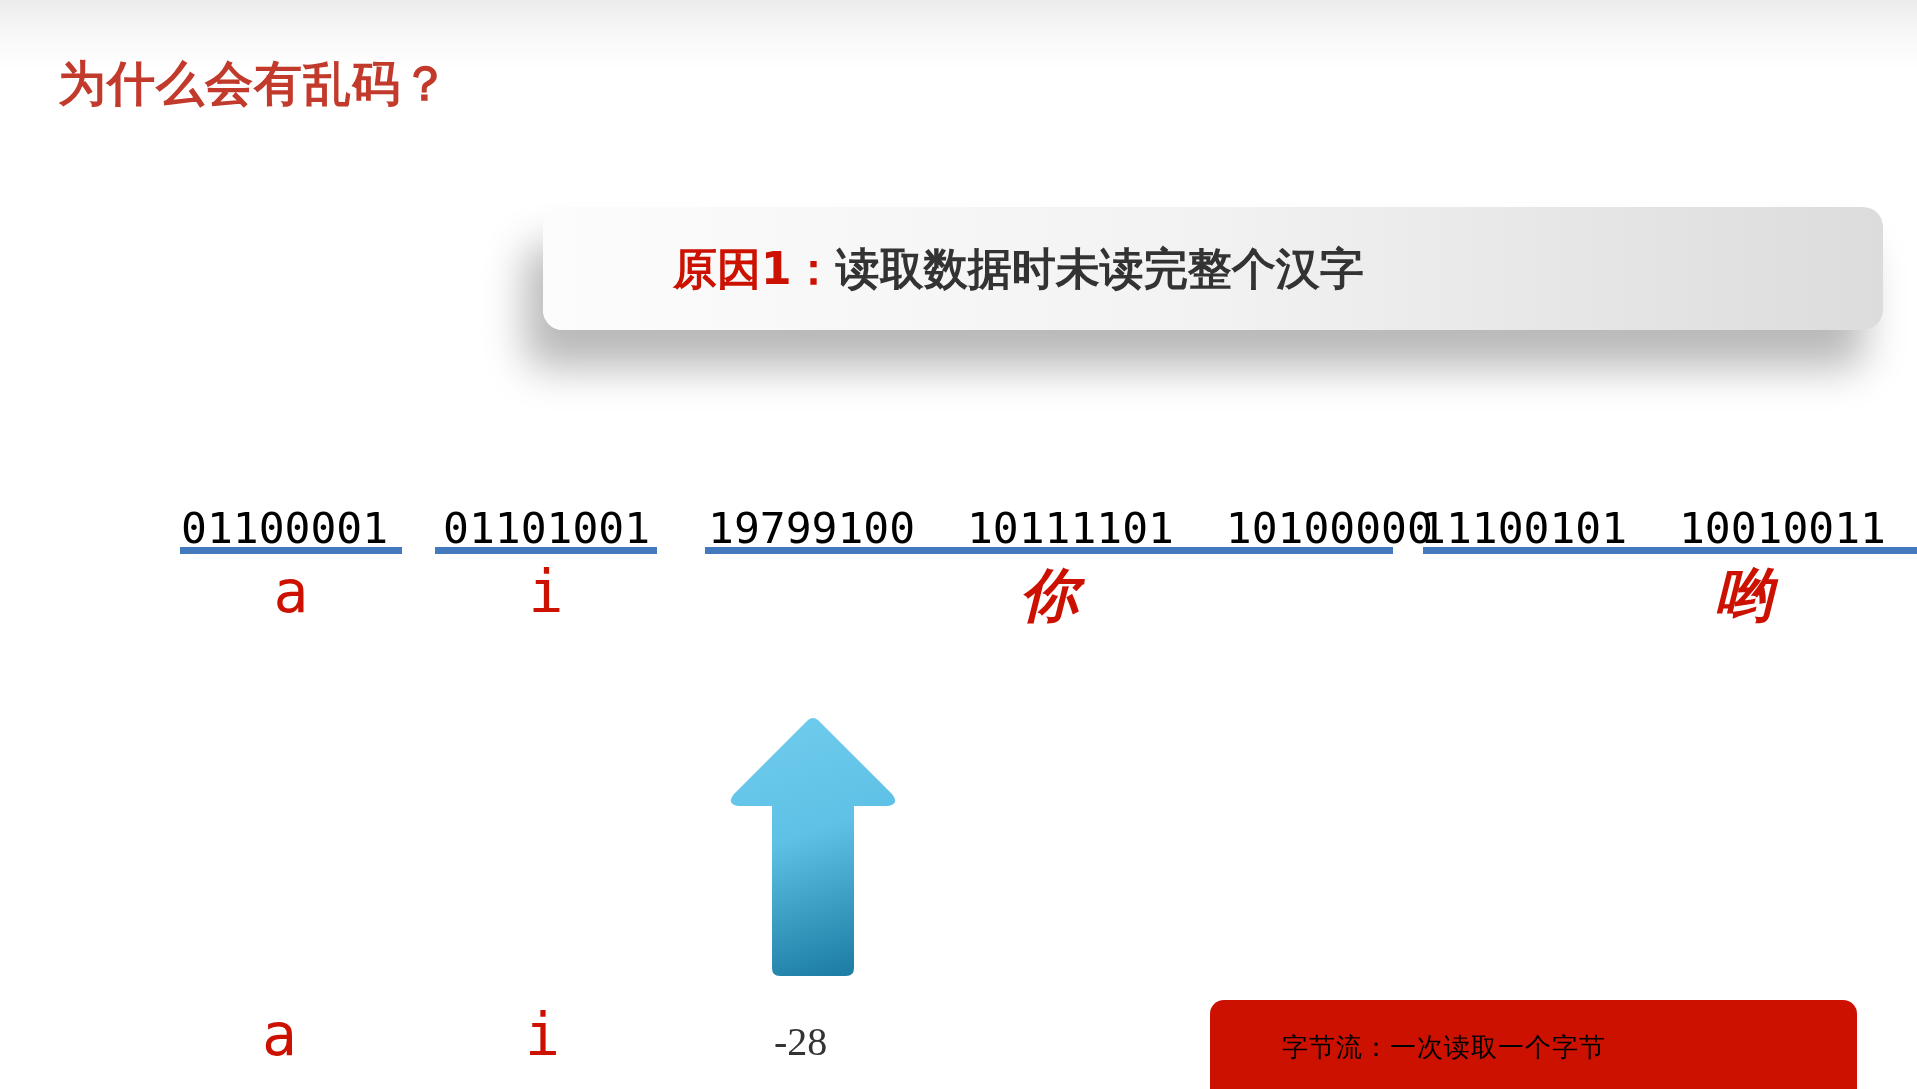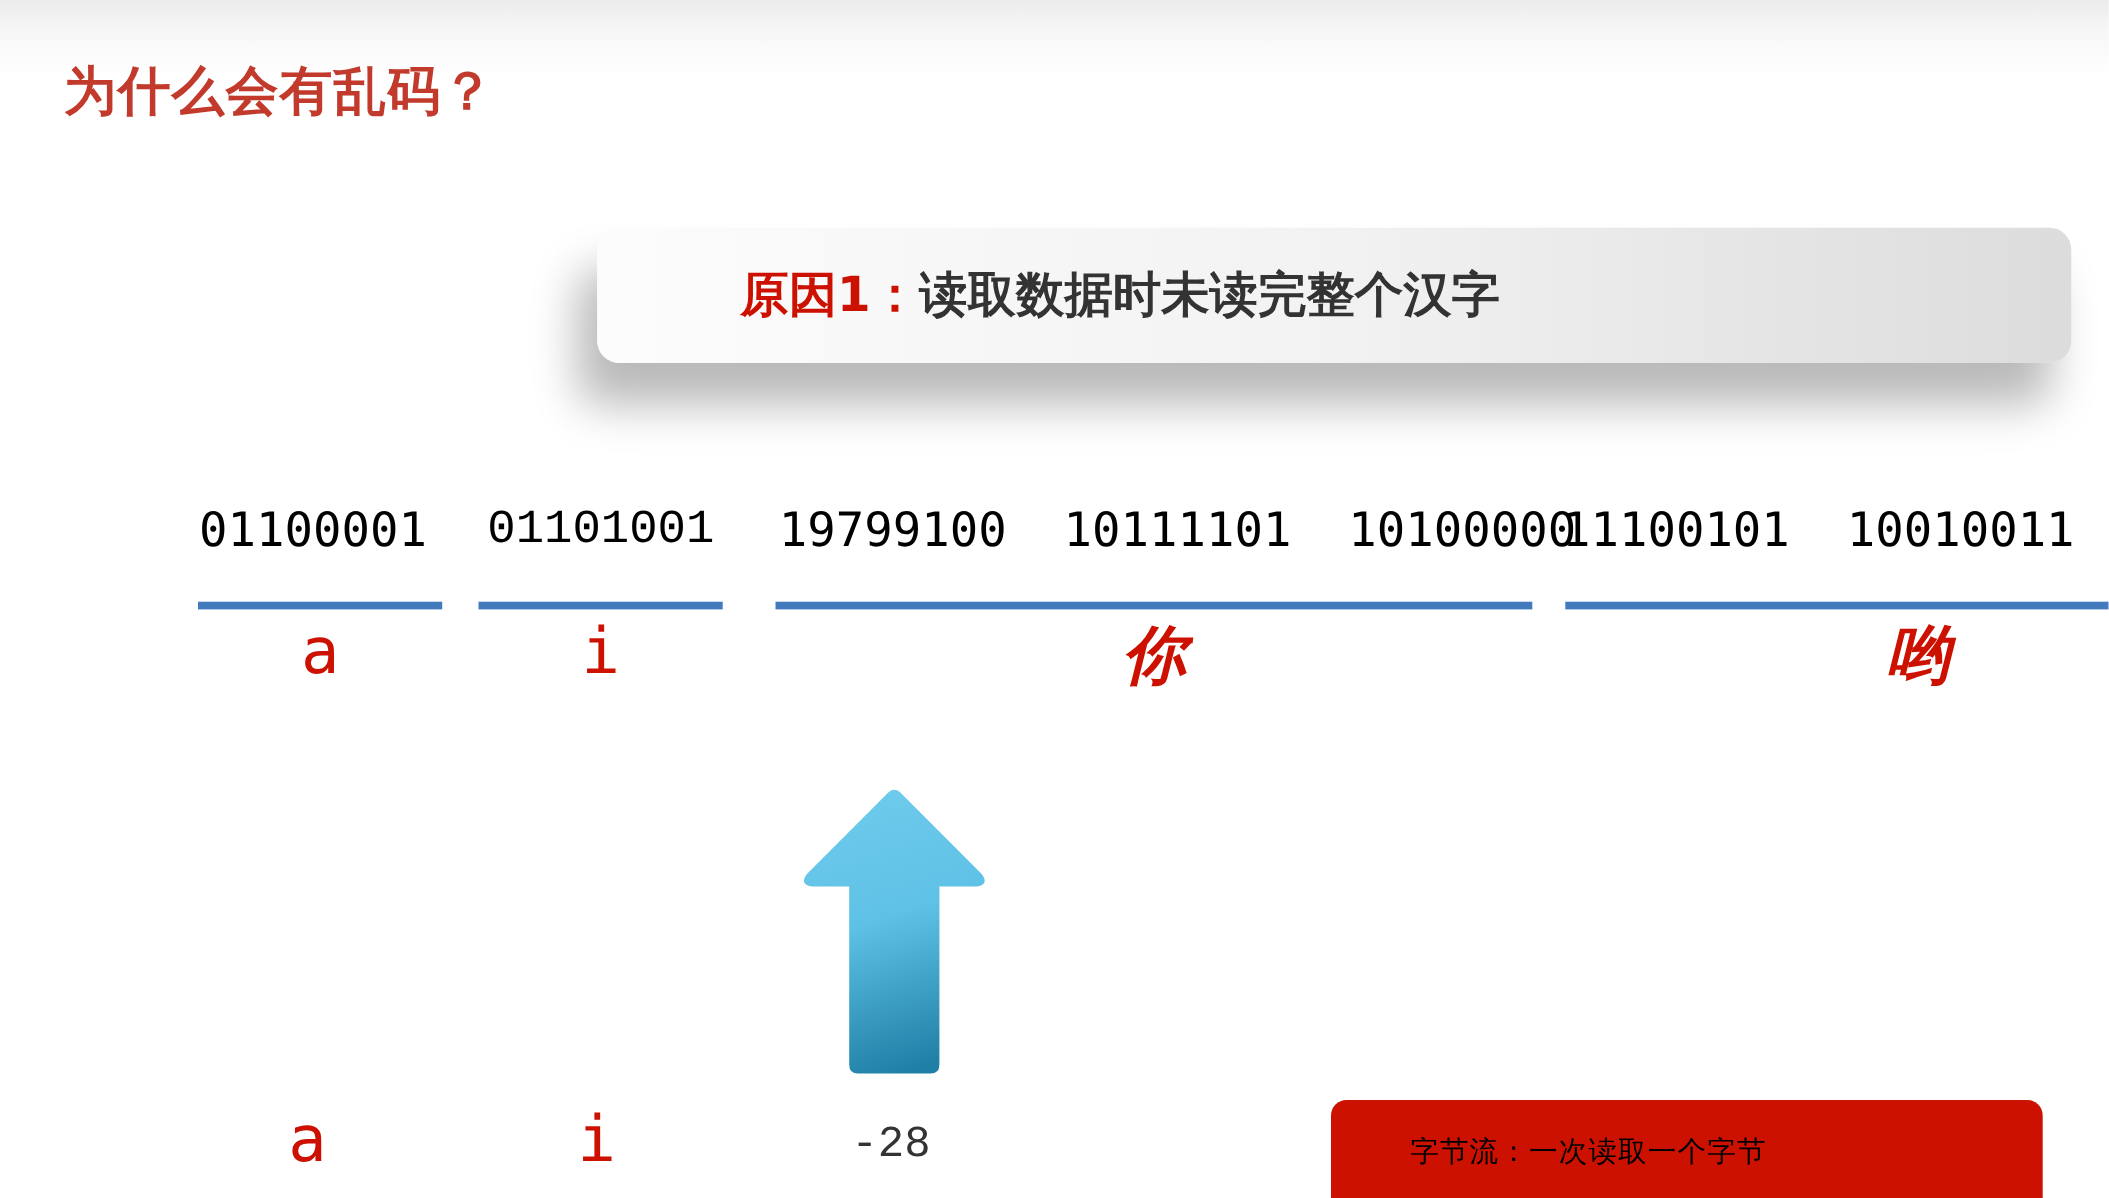--- a/index.html
+++ b/index.html
@@ -42,21 +42,21 @@
       font-size: 44px;
       font-weight: bold;
       line-height: 52px;
       white-space: nowrap;
     }
     .reason-prefix { }
     .reason-body { }
 
     .byte-text {
       position: absolute;
-      top: 456px;
+      top: 502px;
       font-family: "DejaVu Sans Mono", "Liberation Mono", monospace;
       font-size: 43px;
       line-height: 52px;
       color: #000000;
       white-space: nowrap;
     }
     .underline {
       position: absolute;
       top: 547px;
       height: 7px;
@@ -91,21 +91,21 @@
       position: absolute;
       top: 1003px;
       white-space: nowrap;
     }
     .result-mono {
       font-family: "DejaVu Sans Mono", "Liberation Mono", monospace;
       font-size: 58px;
       line-height: 64px;
     }
     .result-num {
-      font-family: Liberation Mono, monospace;
+      font-family: Liberation Serif, serif;
       font-size: 40px;
       line-height: 50px;
       top: 1017px;
       color: #333333;
     }
     .stream-badge {
       position: absolute;
       left: 1210px;
       top: 1000px;
       width: 647px;
@@ -131,21 +131,21 @@
 <div class="reason-card">
   <div class="reason-text">
     <span class="reason-prefix" style="color: rgb(204, 17, 0);">原因1：</span><span class="reason-body" style="color: rgb(51, 51, 51);">读取数据时未读完整个汉字</span>
   </div>
 </div>
 
 <div class="byte-text" style="left: 181px; white-space: pre;">01100001</div>
 <div class="underline" style="left: 180px; width: 222px; background: rgb(67, 121, 189);"></div>
 <div class="char-label char-mono" style="left: 180px; width: 222px; color: rgb(204, 17, 0);">a</div>
 
-<div class="byte-text" style="left: 443px; white-space: pre; font-family: Liberation Mono, monospace;">01101001</div>
+<div class="byte-text" style="left: 443px; white-space: pre;">01101001</div>
 <div class="underline" style="left: 435px; width: 222px; background: rgb(67, 121, 189);"></div>
 <div class="char-label char-mono" style="left: 435px; width: 222px; color: rgb(204, 17, 0);">i</div>
 
 <div class="byte-text" style="left: 708px; white-space: pre;">19799100  10111101  10100000</div>
 <div class="underline" style="left: 705px; width: 688px; background: rgb(67, 121, 189);"></div>
 <div class="char-label char-cjk" style="left: 705px; width: 688px; color: rgb(204, 17, 0);">你</div>
 
 <div class="byte-text" style="left: 1420px; white-space: pre;">11100101  10010011  1</div>
 <div class="underline" style="left: 1423px; width: 494px; background: rgb(67, 121, 189);"></div>
 <div class="char-label char-cjk" style="left: 1423px; width: 642px; color: rgb(204, 17, 0);">哟</div>

